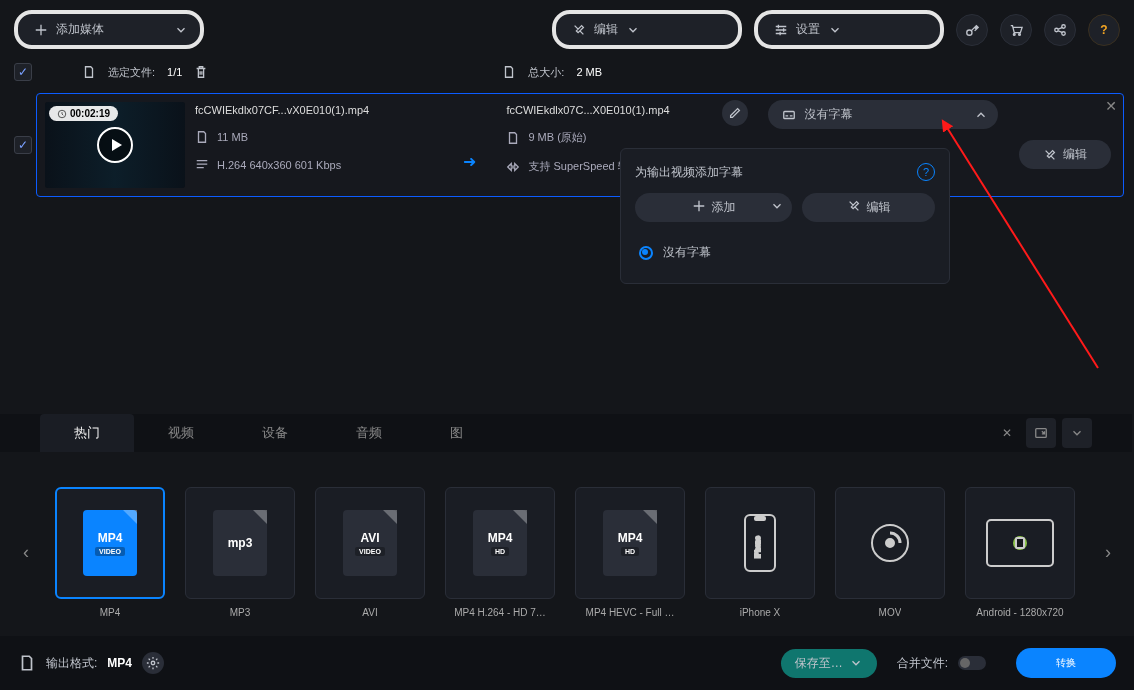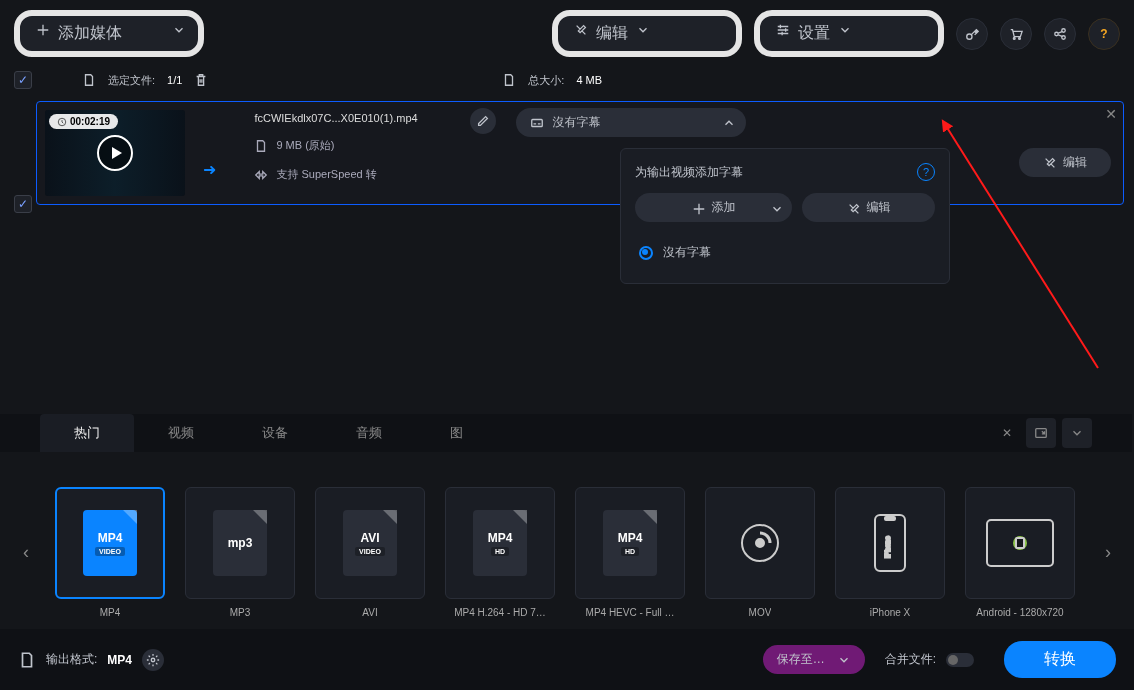--- a/index.html
+++ b/index.html
@@ -1,47 +1,47 @@
 <!DOCTYPE html>
 <html><head>
 <meta charset="utf-8">
 <style>
 *{margin:0;padding:0;box-sizing:border-box;font-family:"Microsoft YaHei",Arial,sans-serif}
 body{background:#14161a;color:#c0c4cc;font-size:12px;width:1134px;height:690px;overflow:hidden;position:relative}
 .toolbar{display:flex;align-items:center;padding:10px 14px;gap:12px}
-.btn{background:#1e2128;border:6px solid #e5e5e5;border-radius:18px;padding:7px 16px;color:#c0c4cc;display:flex;gap:8px;cursor:pointer;font-size:16px}
+.btn{background:#1e2128;border:4px solid #e5e5e5;border-radius:18px;padding:7px 16px;color:#c0c4cc;display:flex;align-items:center;gap:8px;cursor:pointer;font-size:12px}
 .btn-wide{width:190px;justify-content:flex-start;position:relative}
 .btn-wide .chev{position:absolute;right:12px}
 .btn-med{width:190px;justify-content:flex-start;position:relative}
 .spacer{flex:1}
 .icon-btn{width:32px;height:32px;border-radius:50%;background:#1e2128;border:1px solid #2a2e38;display:flex;align-items:center;justify-content:center;cursor:pointer}
 .icon-btn.help{color:#f5a623;border-color:#3a3020}
 .row2{display:flex;align-items:center;padding:4px 14px;gap:12px;font-size:11px}
 .chk{width:18px;height:18px;background:#1e2128;border:1px solid #3a3e48;border-radius:3px;display:flex;align-items:center;justify-content:center;cursor:pointer}
 .chk.on::after{content:"✓";color:#7aa0ff;font-size:12px}
 .file-item{margin:8px 10px;border:1px solid #0c5cff;border-radius:4px;background:#16181e;display:flex;align-items:flex-start;padding:8px;gap:10px;position:relative}
 .thumb{width:140px;height:86px;background:#0a0c10;border-radius:3px;position:relative;display:flex;align-items:center;justify-content:center;overflow:hidden}
 .thumb-bg{position:absolute;inset:0;background:linear-gradient(90deg,#0a1520,#0e2a3a,#0a1520);opacity:.6}
 .play-btn{width:36px;height:36px;border-radius:50%;background:rgba(0,0,0,.5);border:2px solid #fff;display:flex;align-items:center;justify-content:center;z-index:2;cursor:pointer}
 .play-btn::after{content:"";border-left:10px solid #fff;border-top:6px solid transparent;border-bottom:6px solid transparent;margin-left:3px}
 .dur-badge{position:absolute;top:4px;left:4px;background:rgba(255,255,255,.9);color:#000;border-radius:10px;padding:2px 8px;font-size:10px;font-weight:bold;z-index:2;display:flex;align-items:center;gap:3px}
 .col{display:flex;flex-direction:column;gap:14px;padding-top:2px}
 .col1{width:250px}
-.col2{width:200px;margin-left:20px}
+.col2{width:200px;margin-left:12px}
 .meta-row{display:flex;align-items:center;gap:8px;font-size:11px;color:#aab}
 .arrow-blue{color:#0a84ff;font-size:16px;margin:0 8px;align-self:center;margin-top:32px}
 .edit-pencil{width:26px;height:26px;border-radius:50%;background:#2a2e38;display:flex;align-items:center;justify-content:center;cursor:pointer;margin-top:-2px}
 .subtitle-btn{background:#2a2e38;border-radius:16px;padding:6px 14px;display:flex;align-items:center;gap:8px;width:230px;position:relative;cursor:pointer}
 .subtitle-btn .chev-up{position:absolute;right:10px}
 .close-x{position:absolute;top:4px;right:6px;color:#888;cursor:pointer;font-size:14px}
 .edit-btn-right{position:absolute;right:12px;top:46px;background:#2a2e38;border-radius:16px;padding:6px 24px;display:flex;align-items:center;gap:6px;cursor:pointer}
 .popup{position:absolute;top:148px;left:620px;width:330px;background:#1a1d24;border:1px solid #2a2e38;border-radius:6px;padding:14px;z-index:10}
 .popup-hdr{display:flex;justify-content:space-between;align-items:center;margin-bottom:12px}
 .popup-btns{display:flex;gap:10px;margin-bottom:14px}
-.popup-btn{flex:1;background:#2a2e38;border-radius:16px;padding:6px;display:flex;align-items:flex-end;justify-content:center;gap:6px;cursor:pointer;position:relative}
+.popup-btn{flex:1;background:#2a2e38;border-radius:16px;padding:6px;display:flex;align-items:flex-start;justify-content:center;gap:6px;cursor:pointer;position:relative}
 .radio-row{display:flex;align-items:center;gap:10px;padding:8px 4px;cursor:pointer}
 .radio{width:14px;height:14px;border-radius:50%;border:2px solid #555}
 .radio.on{border-color:#0a84ff}
 .radio.on::after{content:"";display:block;width:6px;height:6px;border-radius:50%;background:#0a84ff;margin:1px}
 .popup-footer{display:flex;align-items:center;gap:8px;margin-top:130px;padding-top:10px}
 .sq-chk{width:16px;height:16px;border:1px solid #555;border-radius:3px}
 .arrow-red{position:absolute;pointer-events:none;z-index:20}
 .tabs{display:flex;align-items:center;background:#0f1115;margin-top:auto;position:absolute;bottom:238px;left:0;right:2px;padding:0 40px}
 .tab{padding:10px 34px;cursor:pointer;color:#888;font-size:13px}
 .tab.active{background:#1a1d24;color:#eee;border-radius:4px 4px 0 0}
@@ -51,24 +51,24 @@
 .nav-arr{width:24px;height:60px;display:flex;align-items:center;justify-content:center;cursor:pointer;color:#888;font-size:18px}
 .fmt-item{display:flex;flex-direction:column;align-items:center;gap:8px;cursor:pointer;width:116px}
 .fmt-box{width:110px;height:112px;background:#1a1d24;border:1px solid #2a2e38;border-radius:6px;display:flex;align-items:center;justify-content:center;position:relative}
 .fmt-box.sel{border:2px solid #0a84ff}
 .fmt-icon{width:54px;height:66px;background:#2a2e38;border-radius:4px;display:flex;flex-direction:column;align-items:center;justify-content:center;font-size:10px;font-weight:bold;color:#fff;position:relative}
 .fmt-icon.blue{background:#0a84ff}
 .fmt-icon .fold{position:absolute;top:0;right:0;width:14px;height:14px;background:rgba(255,255,255,.3);clip-path:polygon(0 0,100% 100%,100% 0)}
 .fmt-label{font-size:10px;color:#aaa;text-align:center;max-width:116px;overflow:hidden;text-overflow:ellipsis;white-space:nowrap}
 .bottom-bar{position:absolute;bottom:0;left:0;right:0;background:#0f1115;padding:12px 18px;display:flex;align-items:center;gap:10px}
 .gear{width:22px;height:22px;border-radius:50%;background:#2a2e38;display:flex;align-items:center;justify-content:center;cursor:pointer}
-.save-btn{background:#701a75;border-radius:16px;padding:6px 14px;display:flex;align-items:center;gap:12px;cursor:pointer}
+.save-btn{background:#0f766e;border-radius:16px;padding:6px 14px;display:flex;align-items:center;gap:6px;cursor:pointer}
 .toggle{width:28px;height:14px;background:#2a2e38;border-radius:7px;position:relative;cursor:pointer}
 .toggle::after{content:"";position:absolute;left:2px;top:2px;width:10px;height:10px;border-radius:50%;background:#666}
-.convert-btn{background:#0a84ff;color:#fff;border-radius:18px;padding:8px 40px;font-size:16px;cursor:pointer;font-weight:500}
+.convert-btn{background:#0a84ff;color:#fff;border-radius:18px;padding:8px 40px;font-size:10px;cursor:pointer;font-weight:500}
 svg{display:block}
 .ic{width:14px;height:14px;fill:none;stroke:currentColor;stroke-width:1.5}
 </style>
 </head>
 <body>
 
 <div class="toolbar">
   <div class="btn btn-wide">
     <svg class="ic" viewBox="0 0 16 16">
         <path d="M8 2v12M2 8h12"></path>
@@ -134,37 +134,54 @@
   <div style="cursor:pointer">
       <svg class="ic" viewBox="0 0 16 16">
         <path d="M3 4h10M6 4V2h4v2M5 4v10h6V4M7 7v4M9 7v4"></path>
       </svg>
     </div>
   <div style="width:270px"></div>
   <svg class="ic" viewBox="0 0 16 16">
       <path d="M4 2h6l2 2v10H4z"></path>
     </svg>
   <span>总大小:</span>
-  <span style="color:#fff">4 MB</span>
-</div>
-
-<div style="display:flex;align-items:flex-end">
+  <span style="color:#fff">2 MB</span>
+</div>
+
+<div style="display:flex;align-items:center">
 <div class="chk on" style="margin-left:14px"></div>
 <div class="file-item" style="flex:1;margin-left:4px">
   <div class="thumb">
     <div class="thumb-bg"></div>
     <div class="dur-badge">
           <svg width="10" height="10" viewBox="0 0 16 16" fill="none" stroke="#000">
             <circle cx="8" cy="8" r="6"></circle>
             <path d="M8 5v3l2 2"></path>
           </svg>
           <span>00:02:19</span>
         </div>
     <div class="play-btn"></div>
   </div>
+  <div class="col col1">
+    <div class="meta-row">
+          <span style="color:#ddd">fcCWIEkdlx07CF...vX0E010(1).mp4</span>
+        </div>
+    <div class="meta-row">
+          <svg class="ic" viewBox="0 0 16 16">
+            <path d="M4 2h6l2 2v10H4z"></path>
+          </svg>
+          <span>11 MB</span>
+        </div>
+    <div class="meta-row">
+          <svg class="ic" viewBox="0 0 16 16">
+            <path d="M2 3h12M2 7h12M2 11h8"></path>
+          </svg>
+          <span>H.264 640x360 601 Kbps</span>
+        </div>
+  </div>
   <div class="arrow-blue">➜</div>
   <div class="col col2">
     <div class="meta-row">
           <span style="color:#ddd">fcCWIEkdlx07C...X0E010(1).mp4</span>
         </div>
     <div class="meta-row">
           <svg class="ic" viewBox="0 0 16 16">
             <path d="M4 2h6l2 2v10H4z"></path>
           </svg>
           <span>9 MB (原始)</span>
@@ -305,37 +322,37 @@
           <div class="fmt-icon">
             <div class="fold"></div>
             <span style="font-size:12px">MP4</span>
             <span style="font-size:7px;background:rgba(0,0,0,.3);padding:1px 4px;border-radius:2px;margin-top:2px">HD</span>
           </div>
         </div>
         <div class="fmt-label">MP4 HEVC - Full …</div>
       </div>
       <div class="fmt-item">
         <div class="fmt-box">
+          <svg width="34" height="60" viewBox="0 0 34 60" fill="none" stroke="#ccc" stroke-width="2">
+            <rect x="2" y="2" width="30" height="56" rx="5"></rect>
+            <rect x="12" y="4" width="10" height="3" rx="1" fill="#ccc"></rect>
+            <text x="17" y="34" font-size="7" fill="#ccc" text-anchor="middle" transform="rotate(-90 17 34)">iPhone</text>
+          </svg>
+        </div>
+        <div class="fmt-label">iPhone X</div>
+      </div>
+      <div class="fmt-item">
+        <div class="fmt-box">
           <svg width="44" height="44" viewBox="0 0 44 44" fill="none" stroke="#ccc" stroke-width="2">
             <circle cx="22" cy="22" r="18"></circle>
             <path d="M22 12a10 10 0 0 1 10 10" stroke-width="3"></path>
             <circle cx="22" cy="22" r="4" fill="#ccc"></circle>
           </svg>
         </div>
         <div class="fmt-label">MOV</div>
-      </div>
-      <div class="fmt-item">
-        <div class="fmt-box">
-          <svg width="34" height="60" viewBox="0 0 34 60" fill="none" stroke="#ccc" stroke-width="2">
-            <rect x="2" y="2" width="30" height="56" rx="5"></rect>
-            <rect x="12" y="4" width="10" height="3" rx="1" fill="#ccc"></rect>
-            <text x="17" y="34" font-size="7" fill="#ccc" text-anchor="middle" transform="rotate(-90 17 34)">iPhone</text>
-          </svg>
-        </div>
-        <div class="fmt-label">iPhone X</div>
       </div>
       <div class="fmt-item">
         <div class="fmt-box">
           <svg width="70" height="50" viewBox="0 0 70 50" fill="none" stroke="#ccc" stroke-width="2">
             <rect x="2" y="2" width="66" height="46" rx="4"></rect>
             <circle cx="35" cy="25" r="7" fill="#8bc34a" stroke="none"></circle>
             <rect x="31" y="20" width="8" height="10" rx="1" fill="#14161a"></rect>
           </svg>
         </div>
         <div class="fmt-label">Android - 1280x720</div>

